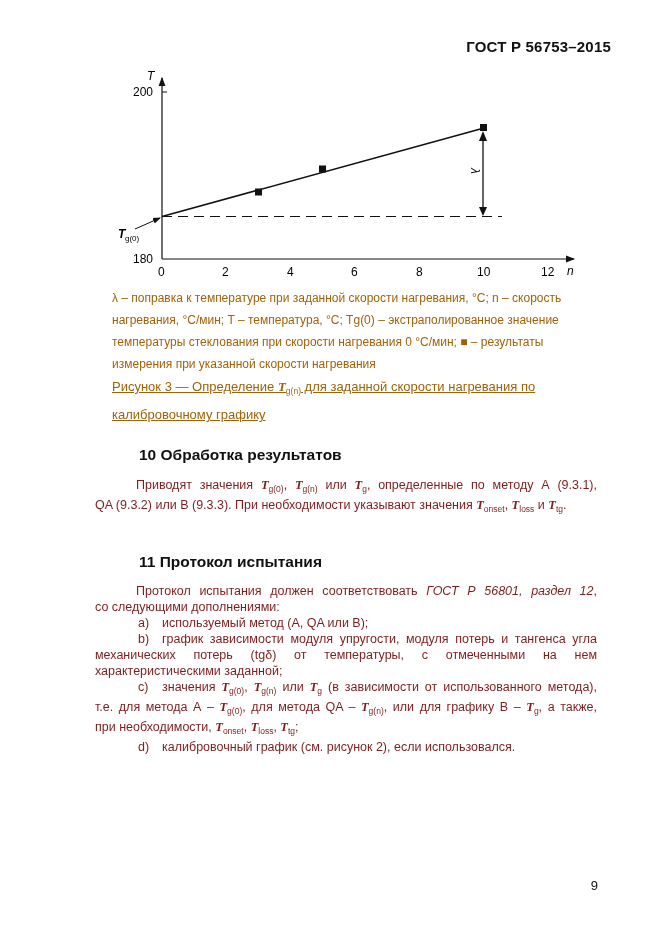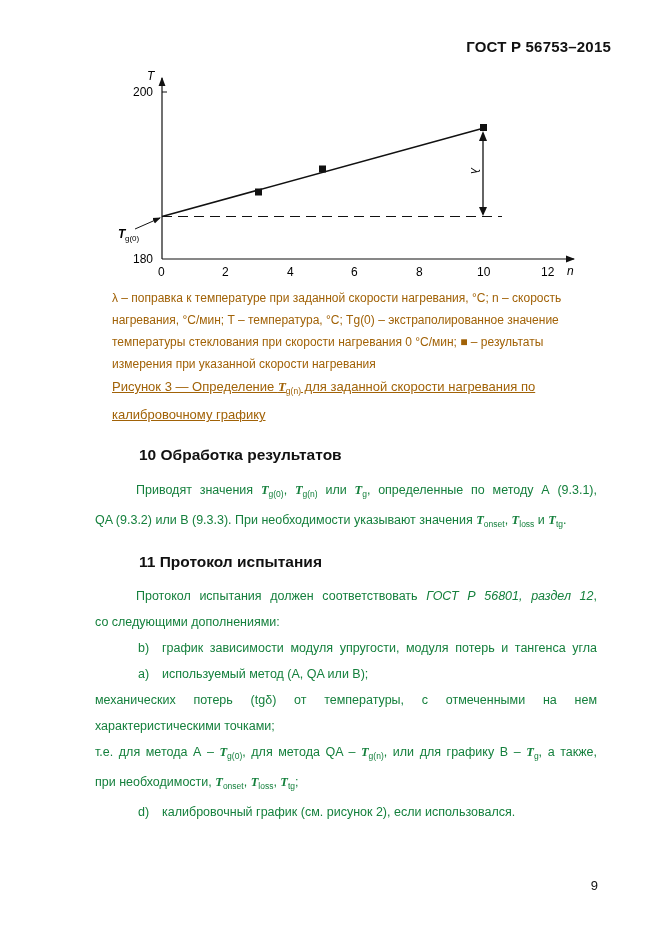--- a/index.html
+++ b/index.html
@@ -6,21 +6,21 @@
   body { width:661px; height:935px; position:relative; overflow:hidden;
          font-family:"Liberation Sans", sans-serif; color:#111; }
   .abs { position:absolute; }
   .hdr { right:50px; top:38px; font-weight:bold; font-size:15px; letter-spacing:0.2px; }
   svg text { font-family:"Liberation Sans", sans-serif; }
   .caption { left:112px; width:450px; text-align:left; font-size:12px; line-height:22px; color:#a16207; }
   .math { font-family:"Liberation Serif", serif; font-style:italic; font-weight:bold; }
   .sub { font-size:8.5px; vertical-align:-3px; font-family:"Liberation Sans", sans-serif; font-style:normal; font-weight:normal; }
   .fig-title { font-size:13px;text-decoration:underline; }
   h2 { margin:6px; font-size:15.5px; font-weight:bold; }
-  .para { font-size:12.5px; line-height:26px; color:#15803d; text-align:justify; }
+  .para { font-size:12.5px; line-height:16px; color:#7f1d1d; text-align:justify; }
   .ind { text-indent:41px; }
   .item { padding-left:43px; }
   .item .lbl { display:inline-block; width:24px; }
   .just-last { text-align-last:justify; }
   .pnum { right:63px; top:878px; font-size:13px; }
 </style>
 </head>
 <body>
 
 <div class="abs hdr">ГОСТ Р 56753–2015</div>
@@ -89,28 +89,31 @@
     <span>QA (9.3.2) или B (9.3.3). При необходимости указывают значения </span><span class="math">T</span><span class="sub">onset</span><span>, </span><span class="math">T</span><span class="sub">loss</span><span> и </span><span class="math">T</span><span class="sub">tg</span><span>.</span>
   </div>
 </div>
 
 <h2 class="abs" style="left:133px;top:547px;">11 Протокол испытания</h2>
 <div class="abs para" style="left:95px;top:583px;width:502px;">
   <div class="ind just-last">
     <span>Протокол испытания должен соответствовать </span><i>ГОСТ Р 56801, раздел 12</i><span>,</span>
   </div>
   <div>со следующими дополнениями:</div>
+  <div class="item">
+    <span class="lbl">a)</span><span>используемый метод (A, QA или B);</span>
+  </div>
   <div class="item just-last">
     <span class="lbl">b)</span><span>график зависимости модуля упругости, модуля потерь и тангенса угла</span>
   </div>
-  <div class="item">
-    <span class="lbl">a)</span><span>используемый метод (A, QA или B);</span>
+  <div class="just-last">механических потерь (tgδ) от температуры, с отмеченными на нем</div>
+  <div>характеристическими заданной;</div>
+  <div class="item just-last">
+    <span class="lbl">c)</span><span>значения </span><span class="math">T</span><span class="sub">g(0)</span><span>, </span><span class="math">T</span><span class="sub">g(n)</span><span> или </span><span class="math">T</span><span class="sub">g</span><span> (в зависимости от использованного метода),</span>
   </div>
-  <div class="just-last">механических потерь (tgδ) от температуры, с отмеченными на нем</div>
-  <div>характеристическими точками;</div>
   <div class="just-last">
     <span>т.е. для метода А – </span><span class="math">T</span><span class="sub">g(0)</span><span>, для метода QA – </span><span class="math">T</span><span class="sub">g(n)</span><span>, или для графику В – </span><span class="math">T</span><span class="sub">g</span><span>, а также,</span>
   </div>
   <div>
     <span>при необходимости, </span><span class="math">T</span><span class="sub">onset</span><span>, </span><span class="math">T</span><span class="sub">loss</span><span>, </span><span class="math">T</span><span class="sub">tg</span><span>;</span>
   </div>
   <div class="item">
     <span class="lbl">d)</span><span>калибровочный график (см. рисунок 2), если использовался.</span>
   </div>
 </div>

